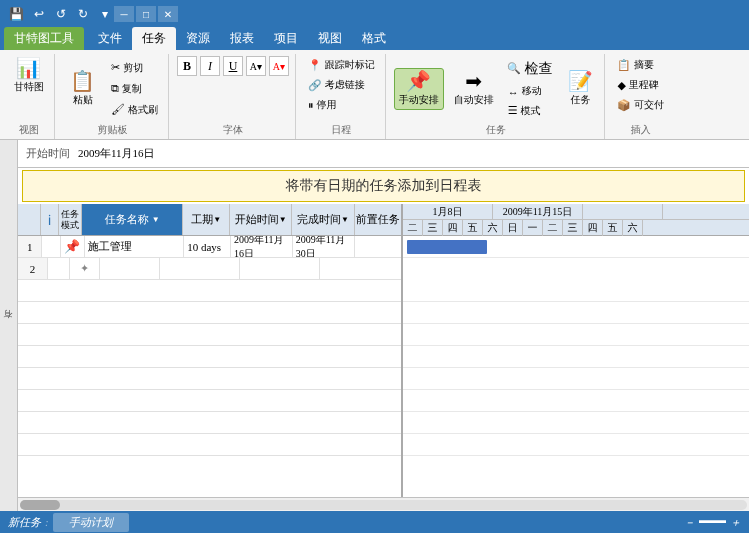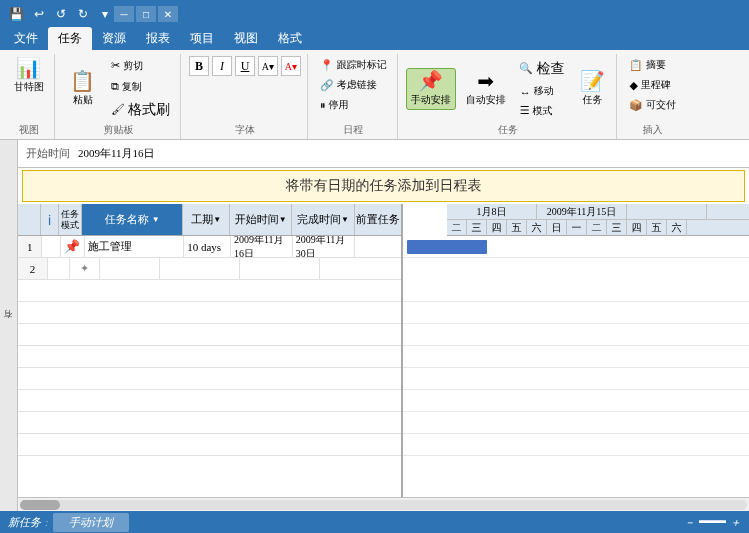--- a/index.html
+++ b/index.html
@@ -228,21 +228,20 @@
     #gantt-chart {
       flex: 1;
       overflow: hidden;
       position: relative;
     }
     #gantt-date-header {
       height: 32px;
       background: #dce6f1;
       border-bottom: 1px solid #aaa;
       display: flex;
-      margin-left: 44px;
     }
     .date-block-top {
       height: 16px;
       border-right: 1px solid #c0c0c0;
       border-bottom: 1px solid #c0c0c0;
       display: flex;
       align-items: center;
       justify-content: center;
       font-size: 10px;
       padding: 1px 4px;
@@ -345,20 +344,21 @@
     <div class="qat-btn">▾</div>
   </div>
   <div class="window-controls">
     <div class="win-btn">─</div>
     <div class="win-btn">□</div>
     <div class="win-btn">✕</div>
   </div>
 </div>
 
 <div id="ribbon-tabs">
+  <div class="ribbon-tab special">甘特图工具</div>
   <div class="ribbon-tab">文件</div>
   <div class="ribbon-tab active">任务</div>
   <div class="ribbon-tab">资源</div>
   <div class="ribbon-tab">报表</div>
   <div class="ribbon-tab">项目</div>
   <div class="ribbon-tab">视图</div>
   <div class="ribbon-tab">格式</div>
 </div>
 
 <div id="ribbon">
@@ -383,21 +383,21 @@
         <div class="rb-btn-sm">
           <span>✂</span>
             <span style="font-size:10px;">剪切</span>
         </div>
         <div class="rb-btn-sm">
           <span>⧉</span>
             <span style="font-size:10px;">复制</span>
         </div>
         <div class="rb-btn-sm">
           <span>🖌</span>
-            <span style="font-size:14px;">格式刷</span>
+            <span style="font-size:10px;">格式刷</span>
         </div>
       </div>
     </div>
     <div class="ribbon-group-label">剪贴板</div>
   </div>
 
   <div class="ribbon-group">
     <div class="ribbon-group-content">
       <div class="font-section">
         <div class="font-row2">

